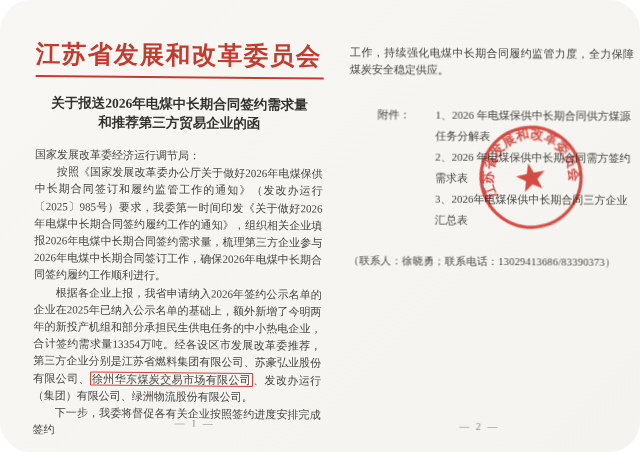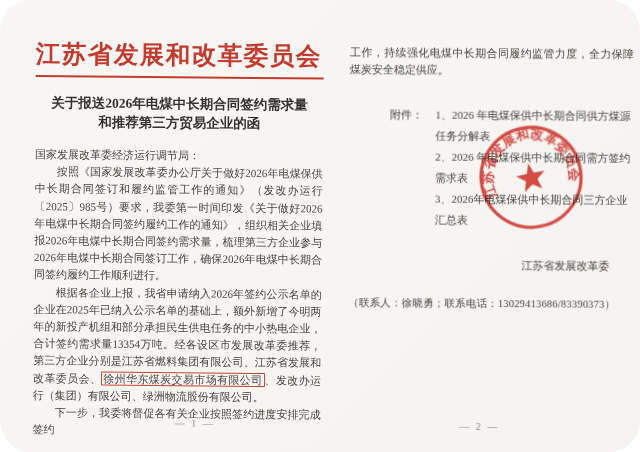--- a/index.html
+++ b/index.html
@@ -35,21 +35,21 @@
     -webkit-box-decoration-break:clone;box-decoration-break:clone;
   }
   .page-num{
     position:absolute;font-size:10px;color:#8a8a88;letter-spacing:2px;white-space:nowrap;
   }
   #pn1{left:142px;top:376px;}
   #pn2{left:112px;top:376px;}
 
   .attachments{margin-top:26px;font-size:11px;line-height:21px;color:#45443f;}
   .att-row{display:flex;}
-  .att-label{width:58px;padding-left:28px;flex:none;text-align:center;}
+  .att-label{width:58px;padding-left:28px;flex:none;}
   .att-items{flex:1;}
   .signature-block{margin-top:24px;text-align:center;padding-left:150px;
     font-size:11px;line-height:20px;color:#45443f;position:relative;z-index:1;}
   .contact{margin-top:22px;font-size:10.5px;color:#45443f;letter-spacing:.2px;}
 
   #seal{
     position:absolute;left:126px;top:76px;width:112px;height:112px;z-index:2;
     transform:rotate(-12deg);mix-blend-mode:multiply;opacity:.92;
   }
 </style>
@@ -61,21 +61,21 @@
   <div class="page" id="page1">
     <div class="agency" style="color:#c23b2e">江苏省发展和改革委员会</div>
     <div class="red-rule" style="background:#c23b2e"></div>
 
     <div class="doc-title">关于报送2026年电煤中长期合同签约需求量和推荐第三方贸易企业的函</div>
 
     <div class="recipient">国家发展改革委经济运行调节局：</div>
 
     <p class="para">按照《国家发展改革委办公厅关于做好2026年电煤保供中长期合同签订和履约监管工作的通知》（发改办运行〔2025〕985号）要求，我委第一时间印发《关于做好2026年电煤中长期合同签约履约工作的通知》，组织相关企业填报2026年电煤中长期合同签约需求量，梳理第三方企业参与2026年电煤中长期合同签订工作，确保2026年电煤中长期合同签约履约工作顺利进行。</p>
 
-    <p class="para"><span>根据各企业上报，我省申请纳入2026年签约公示名单的企业在2025年已纳入公示名单的基础上，额外新增了今明两年的新投产机组和部分承担民生供电任务的中小热电企业，合计签约需求量13354万吨。经各设区市发展改革委推荐，第三方企业分别是江苏省燃料集团有限公司、江苏省发展和改革委员会、</span><span class="hl-box" style="border-color:#cc4233">徐州华东煤炭交易市场有限公司</span><span>、发改办运行（集团）有限公司、绿洲物流股份有限公司。</span></p>
+    <p class="para"><span>根据各企业上报，我省申请纳入2026年签约公示名单的企业在2025年已纳入公示名单的基础上，额外新增了今明两年的新投产机组和部分承担民生供电任务的中小热电企业，合计签约需求量13354万吨。经各设区市发展改革委推荐，第三方企业分别是江苏省燃料集团有限公司、苏豪弘业股份有限公司、</span><span class="hl-box" style="border-color:#cc4233">徐州华东煤炭交易市场有限公司</span><span>、发改办运行（集团）有限公司、绿洲物流股份有限公司。</span></p>
 
     <p class="para">下一步，我委将督促各有关企业按照签约进度安排完成签约</p>
 
     <div class="page-num" id="pn1">— 1 —</div>
   </div>
 
   <div class="page" id="page2">
     <p class="para no-indent">工作，持续强化电煤中长期合同履约监管力度，全力保障煤炭安全稳定供应。</p>
 
     <div class="attachments">
@@ -83,21 +83,20 @@
         <div class="att-label">附件：</div>
         <div class="att-items">
           <div>1、2026 年电煤保供中长期合同供方煤源任务分解表</div>
           <div>2、2026 年电煤保供中长期合同需方签约需求表</div>
           <div>3、2026年电煤保供中长期合同三方企业汇总表</div>
         </div>
       </div>
     </div>
 
     <div class="signature-block">
-      <div>江苏省发展改革委</div>
     </div>
 
     <svg id="seal" viewBox="0 0 110 110" xmlns="http://www.w3.org/2000/svg">
       <circle cx="55" cy="55" r="49" fill="none" stroke="#cf3a32" stroke-width="3.2"></circle>
       <path id="sealArc" d="M 23.9,76.8 A 38,38 0 1 1 86.1,76.8" fill="none"></path>
       <text font-size="13" font-weight="bold" fill="#cf3a32" font-family="Liberation Serif, DejaVu Serif, serif">
         <textPath href="#sealArc" startOffset="50%" text-anchor="middle">江苏省发展和改革委员会</textPath>
       </text>
       <polygon fill="#cf3a32" points="55,41 58.5,51.1 69.3,51.4 60.7,57.9 63.8,68.1 55,62 46.2,68.1 49.3,57.9 40.7,51.4 51.5,51.1"></polygon>
     </svg>

